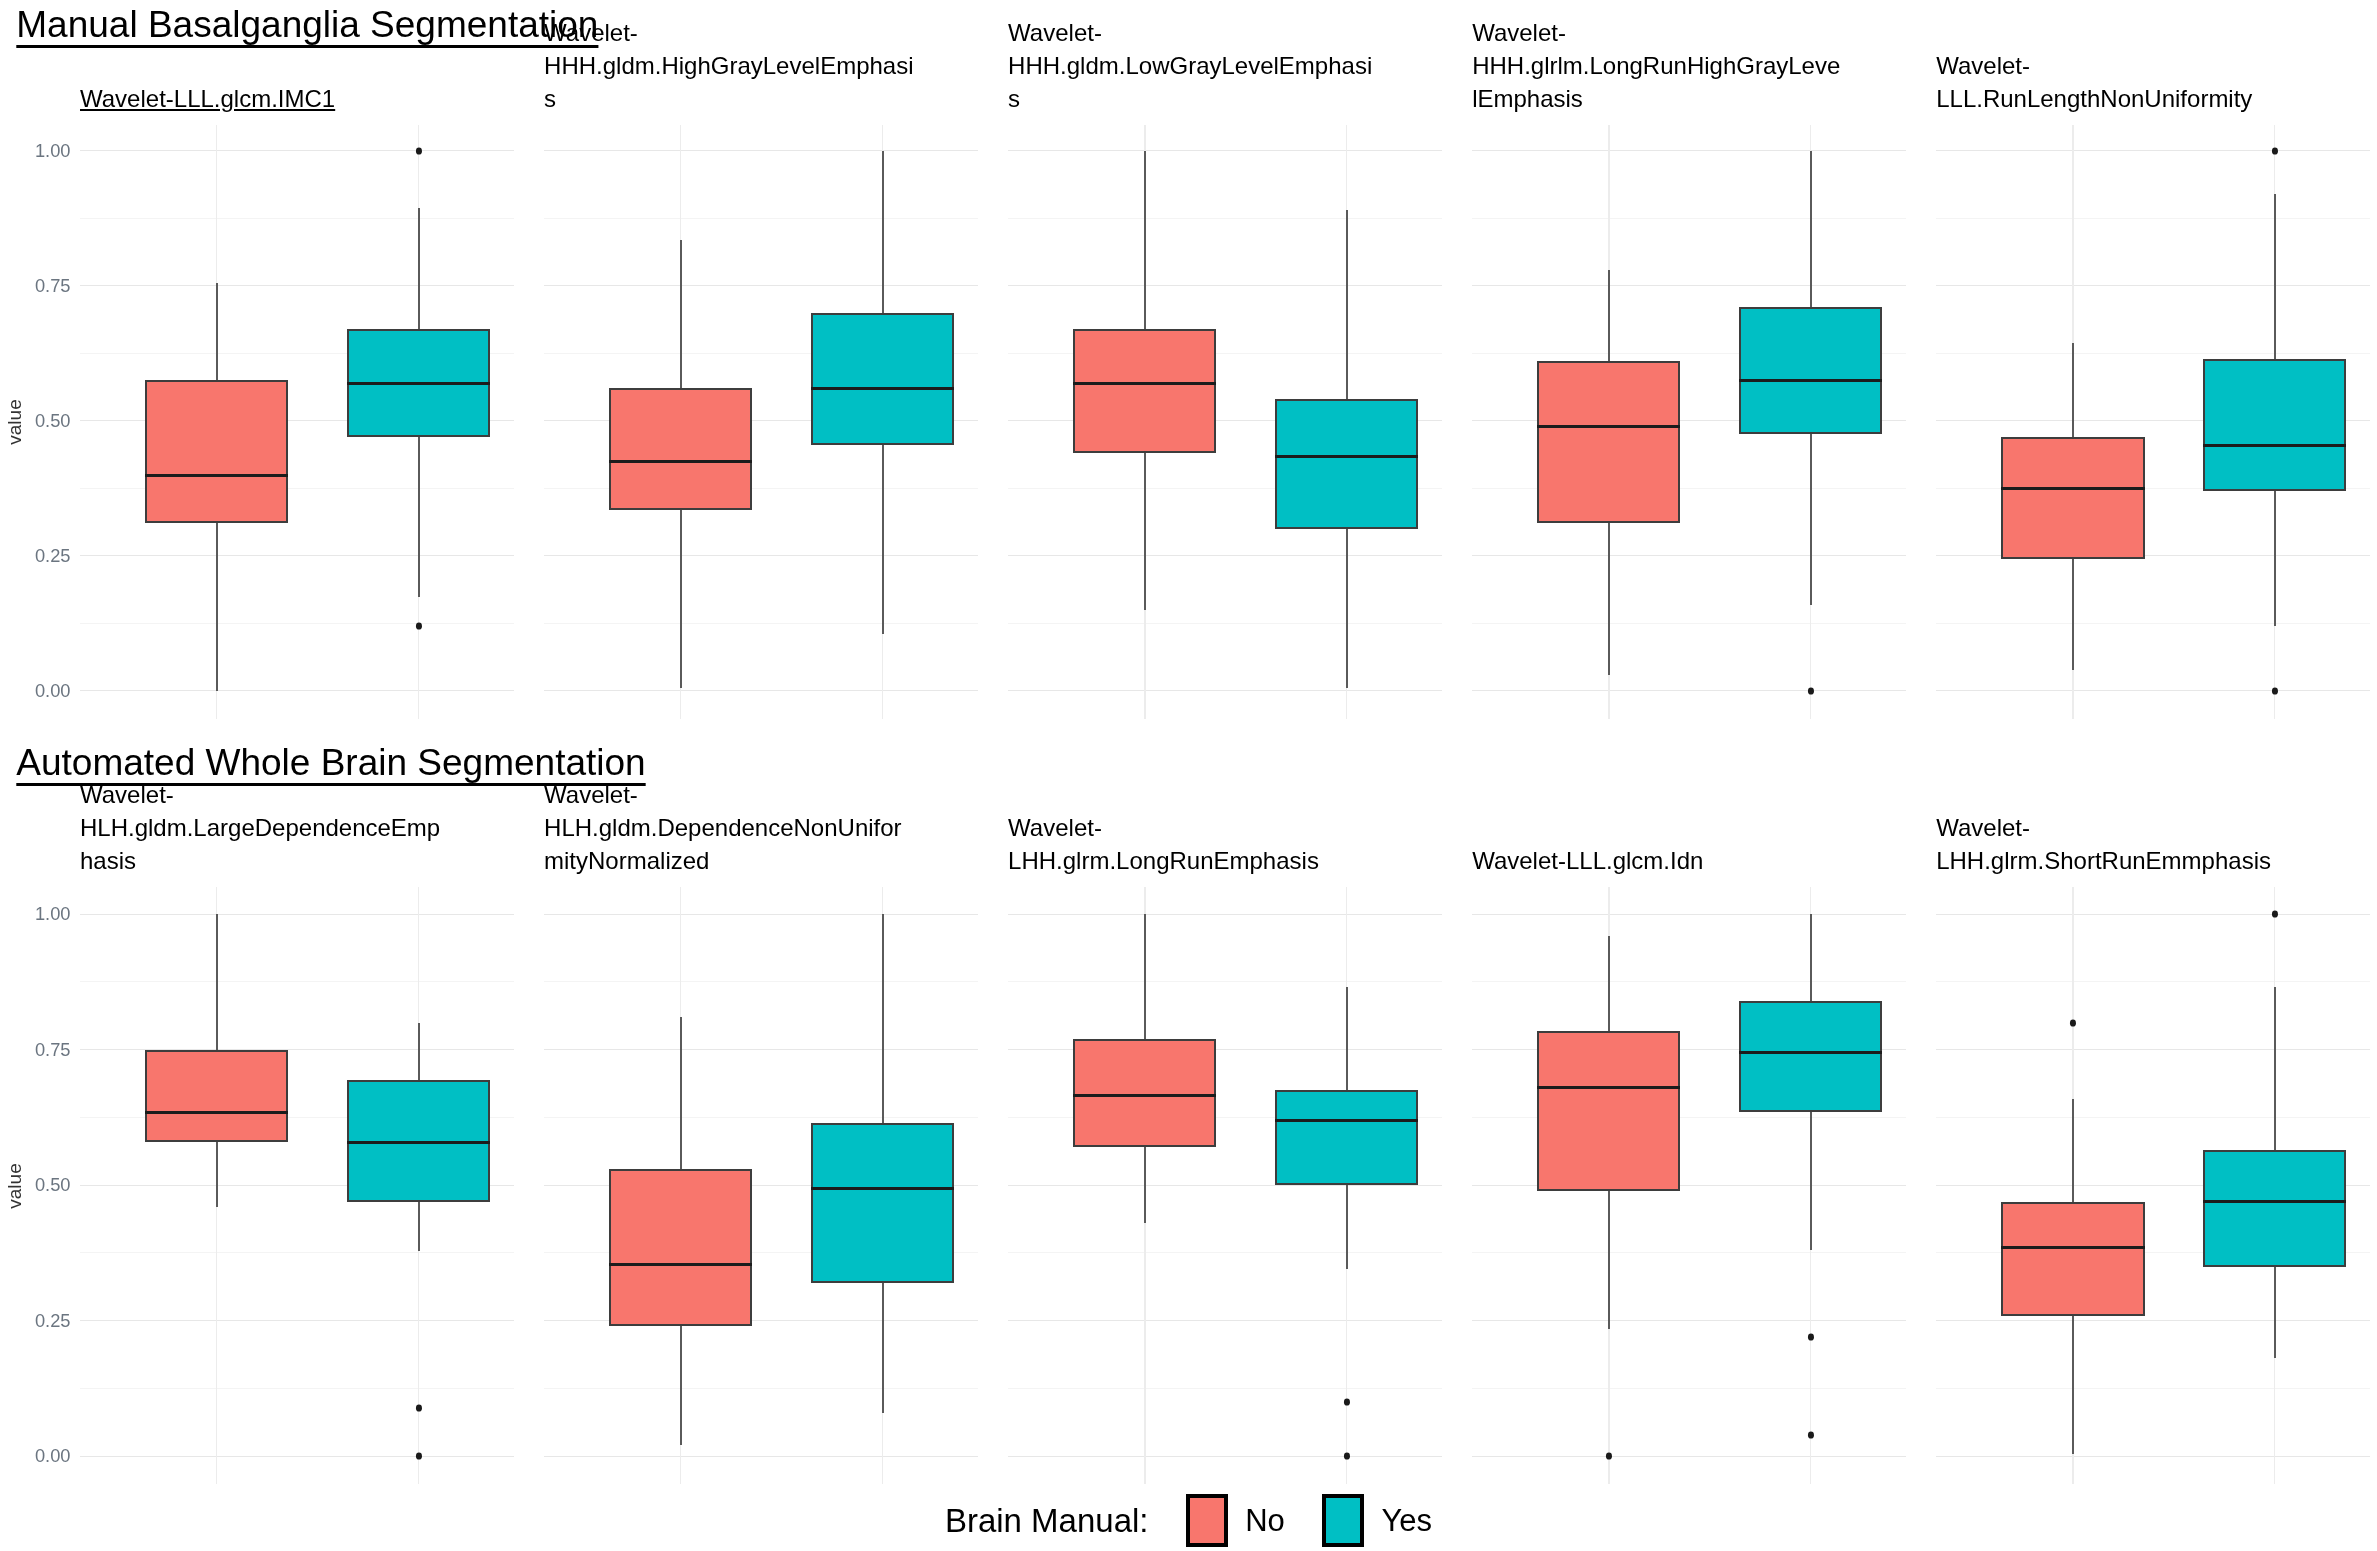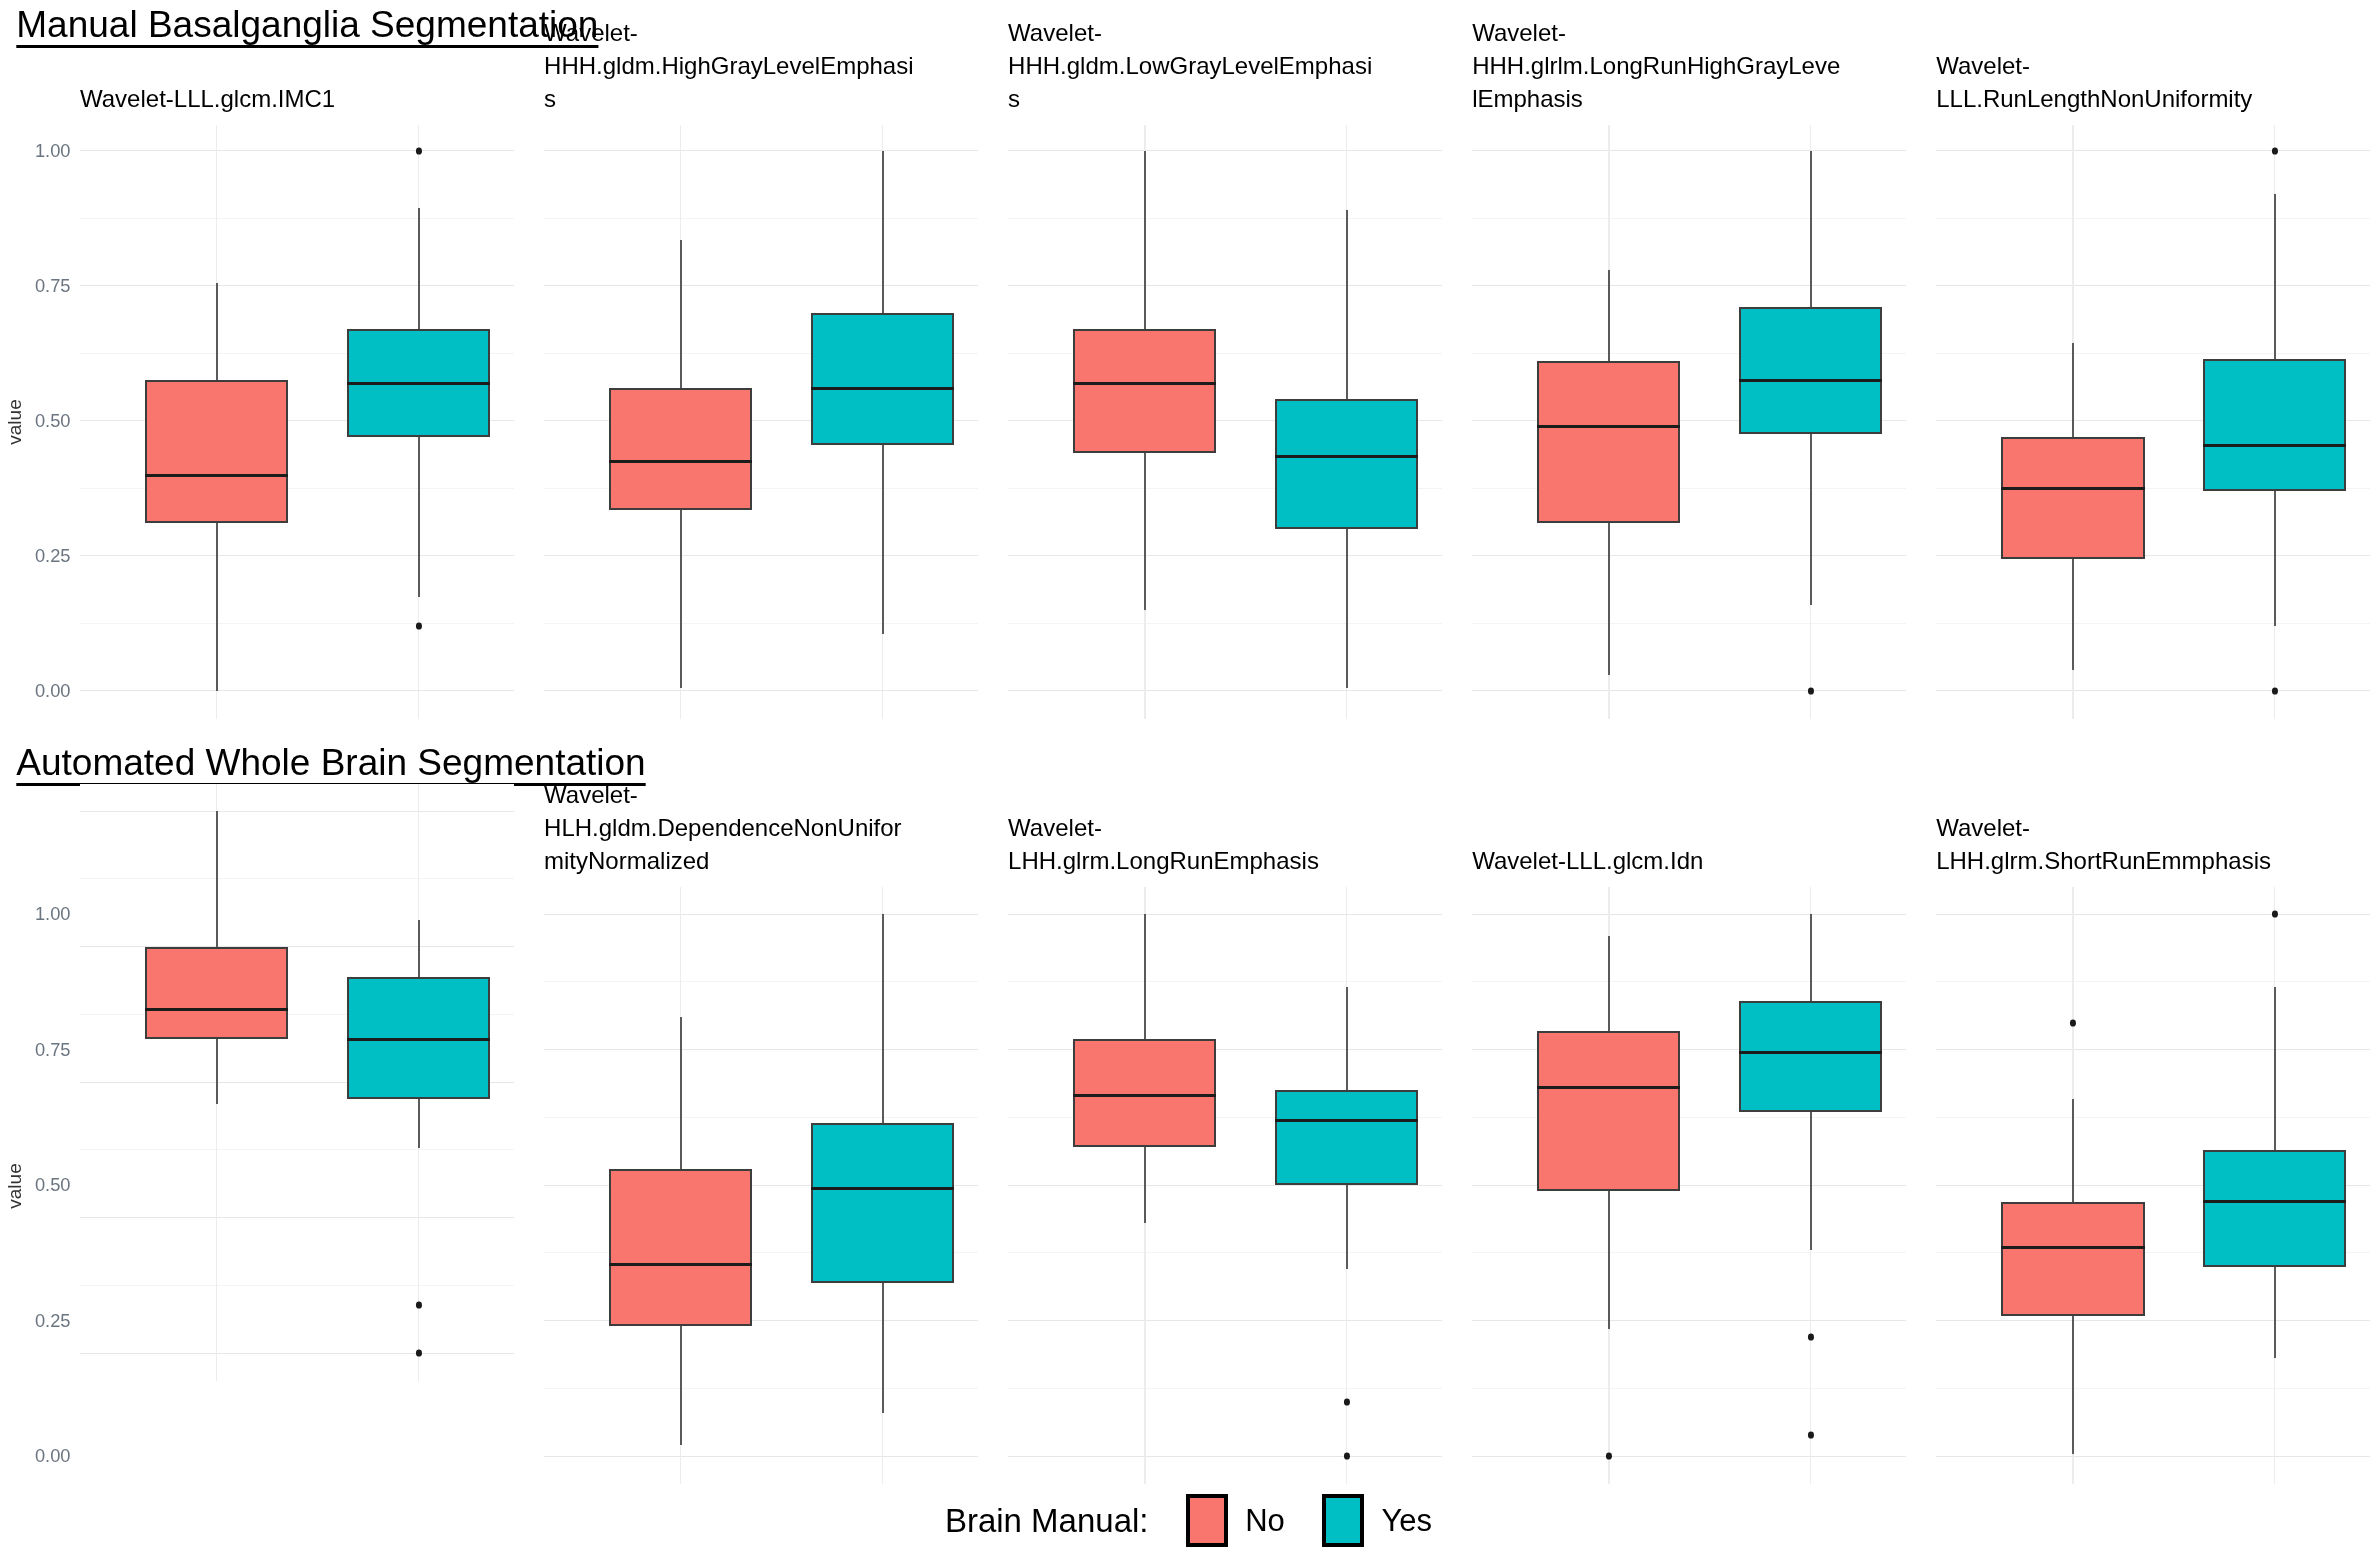--- a/index.html
+++ b/index.html
@@ -110,21 +110,21 @@
             <div class="axis-area" style="height: 594px;">
               <div class="axis-title">value</div>
               <div class="axis-tick-label" style="top: 26px;">1.00</div>
               <div class="axis-tick-label" style="top: 161px;">0.75</div>
               <div class="axis-tick-label" style="top: 296px;">0.50</div>
               <div class="axis-tick-label" style="top: 431px;">0.25</div>
               <div class="axis-tick-label" style="top: 566px;">0.00</div>
             </div>
           </div>
           <div class="panel">
-            <div class="panel-title-area" style="height: 79px;">
+            <div class="panel-title-area" style="height: 79px; text-decoration: underline;">
               <div class="panel-title">Wavelet-LLL.glcm.IMC1</div>
             </div>
             <div class="panel-plot" style="height: 594px;">
               <div class="gridline-h minor" style="top: 93px;"></div>
               <div class="gridline-h minor" style="top: 228px;"></div>
               <div class="gridline-h minor" style="top: 363px;"></div>
               <div class="gridline-h minor" style="top: 498px;"></div>
               <div class="gridline-h major" style="top: 25px;"></div>
               <div class="gridline-h major" style="top: 160px;"></div>
               <div class="gridline-h major" style="top: 295px;"></div>
@@ -248,20 +248,23 @@
             <div class="axis-area" style="height: 597px;">
               <div class="axis-title">value</div>
               <div class="axis-tick-label" style="top: 27px;">1.00</div>
               <div class="axis-tick-label" style="top: 163px;">0.75</div>
               <div class="axis-tick-label" style="top: 298px;">0.50</div>
               <div class="axis-tick-label" style="top: 434px;">0.25</div>
               <div class="axis-tick-label" style="top: 569px;">0.00</div>
             </div>
           </div>
           <div class="panel">
+            <div class="panel-title-area" style="height: 103px;">
+              <div class="panel-title">Wavelet-HLH.gldm.LargeDependenceEmphasis</div>
+            </div>
             <div class="panel-plot" style="height: 597px;">
               <div class="gridline-h minor" style="top: 94px;"></div>
               <div class="gridline-h minor" style="top: 230px;"></div>
               <div class="gridline-h minor" style="top: 365px;"></div>
               <div class="gridline-h minor" style="top: 501px;"></div>
               <div class="gridline-h major" style="top: 26.5px;"></div>
               <div class="gridline-h major" style="top: 162px;"></div>
               <div class="gridline-h major" style="top: 298px;"></div>
               <div class="gridline-h major" style="top: 433px;"></div>
               <div class="gridline-h major" style="top: 569px;"></div>

